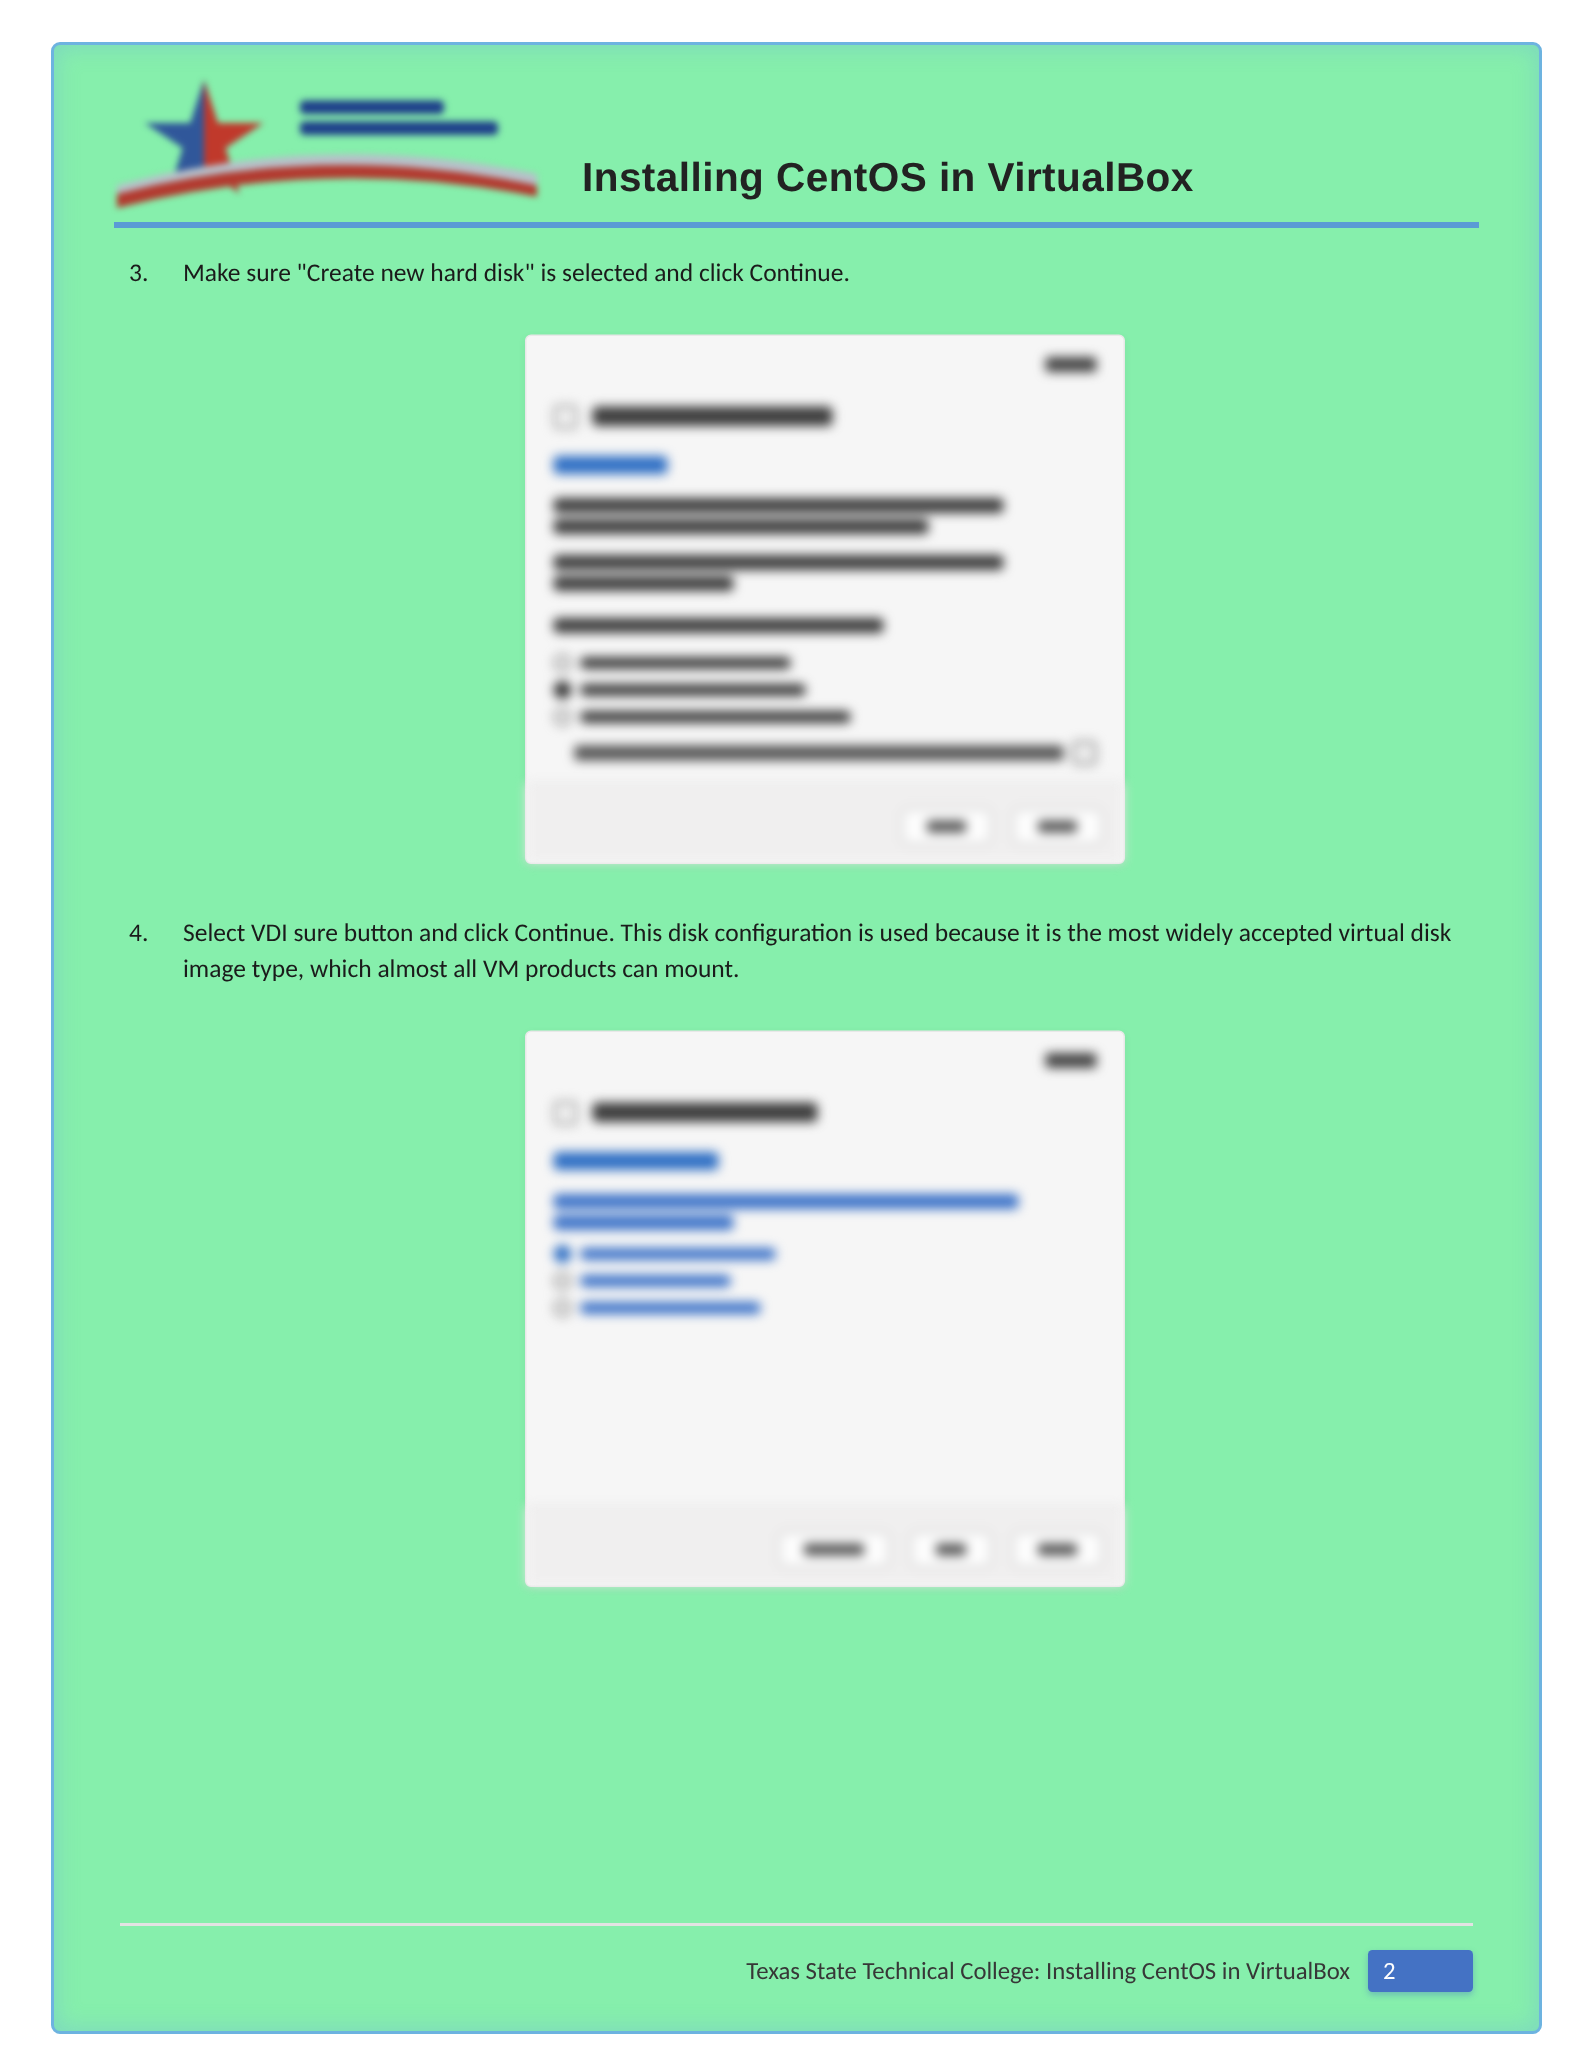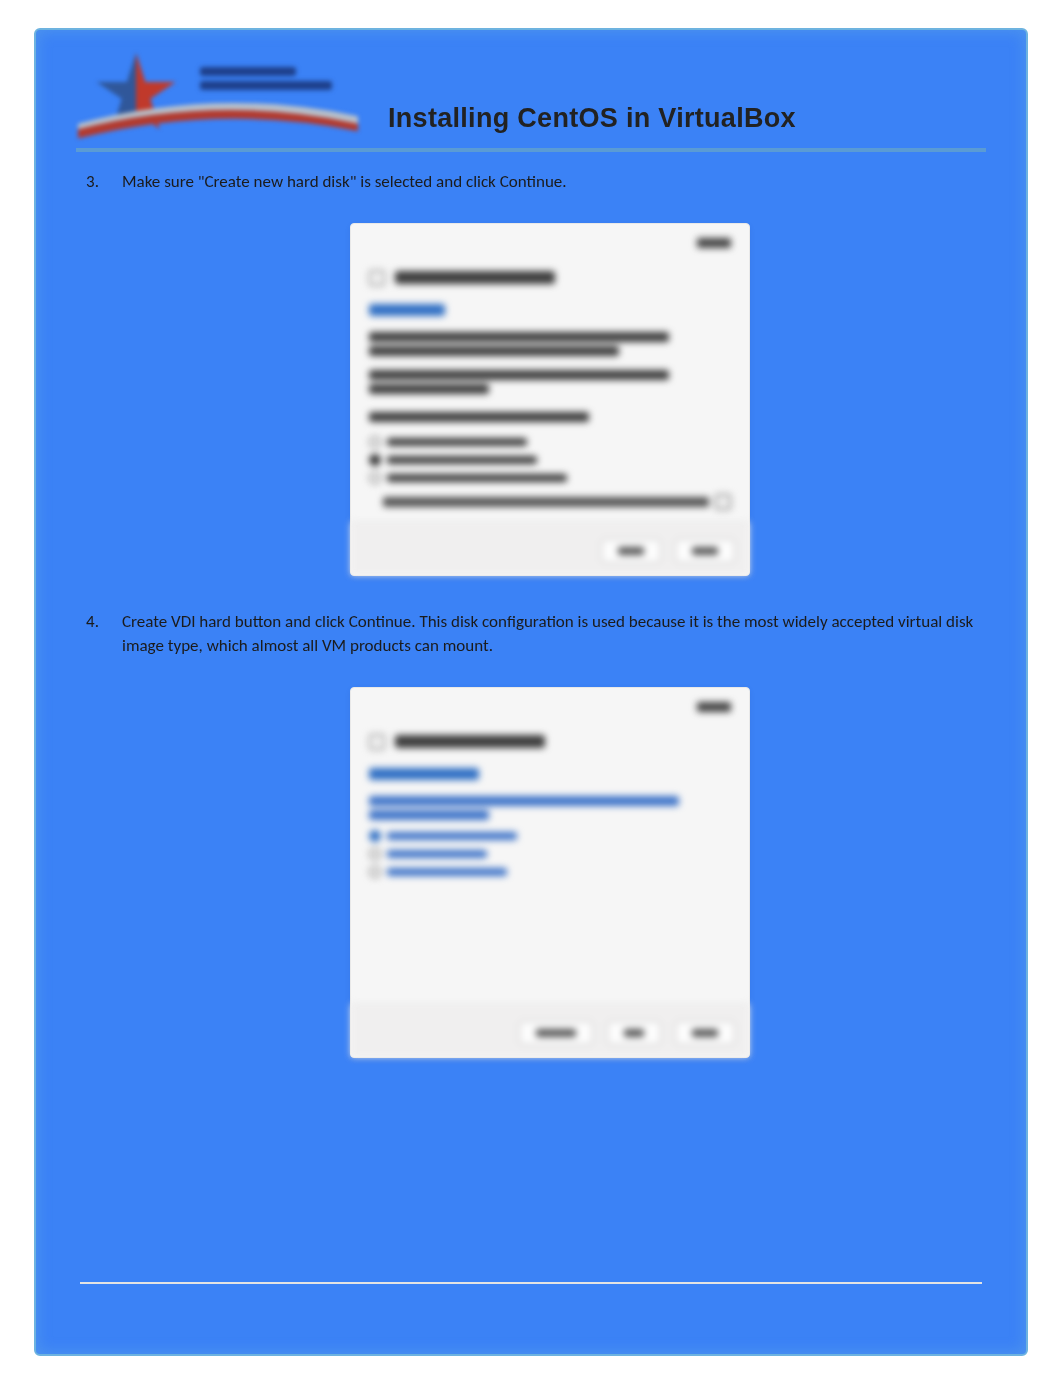--- a/index.html
+++ b/index.html
@@ -1,17 +1,17 @@
 <!DOCTYPE html>
 <html><head>
 <meta charset="utf-8">
 <style>
   html,body{margin:0;padding:0;background:#fff;font-family:"Calibri","Segoe UI",Arial,sans-serif;color:#1b1b1b}
   .page-outer{width:1062px;height:1376px;box-sizing:border-box;padding:28px 34px 20px 34px;position:relative}
-  .page-frame{box-sizing:border-box;width:100%;height:100%;border:2px solid #6db3e0;border-radius:6px;background:#3b82f6;padding:14px 44px 10px 44px;position:relative;box-shadow:0 0 14px 2px rgba(109,179,224,.35) inset}
+  .page-frame{box-sizing:border-box;width:100%;height:100%;border:2px solid #6db3e0;border-radius:6px;background:#86efac;padding:14px 44px 10px 44px;position:relative;box-shadow:0 0 14px 2px rgba(109,179,224,.35) inset}
   .header{display:flex;align-items:flex-end;gap:28px;padding-top:6px}
   .logo{width:280px;height:90px;position:relative;filter:blur(2px)}
   .logo .star{position:absolute;left:14px;top:0;width:84px;height:84px}
   .logo .star svg{width:84px;height:84px}
   .logo .swoosh{position:absolute;left:-2px;top:44px;width:280px;height:50px}
   .logo .swoosh svg{width:280px;height:50px}
   .logo .txtblock{position:absolute;left:120px;top:12px;filter:blur(1px)}
   .logo .ln{height:9px;border-radius:3px;background:#1e3f8a;margin:5px 0}
   .doc-title{font-family:Impact,"Arial Black",sans-serif;font-weight:700;font-size:27px;letter-spacing:.3px;color:#222;padding-bottom:6px}
   .title-rule{height:4px;background:#5a9bd5;margin:8px -4px 18px -4px}
@@ -124,21 +124,21 @@
                   <div class="lbl"></div>
                 </div>
               <div class="btn">
                   <div class="lbl"></div>
                 </div>
             </div>
           </div>
         </li>
 
         <li>
-          <span>Create </span><span class="b">VDI</span><span> hard button and click </span><span class="b">Continue</span><span>.  This disk configuration is used because it is the most widely accepted virtual disk image type, which almost all VM products can mount.</span>
+          <span>Select </span><span class="b">VDI</span><span> sure button and click </span><span class="b">Continue</span><span>.  This disk configuration is used because it is the most widely accepted virtual disk image type, which almost all VM products can mount.</span>
 
           <div class="shot shot2">
             <div class="shot-inner">
               <div class="shot-topbar">
                   <div class="dot"></div>
                 </div>
               <div class="shot-crumb">
                 <div class="chip"></div>
                 <div class="bar grey" style="width:150px;height:13px"></div>
               </div>
@@ -173,15 +173,21 @@
                   <div class="lbl"></div>
                 </div>
             </div>
           </div>
         </li>
 
       </ol>
     </div>
 
     <div class="footer-rule"></div>
+    <div class="footer">
+      <span>Texas State Technical College:   Installing CentOS in VirtualBox</span>
+      <div class="pagebox">
+        <span>2</span>
+      </div>
+    </div>
 
   </div>
 </div>
 
 </body></html>

